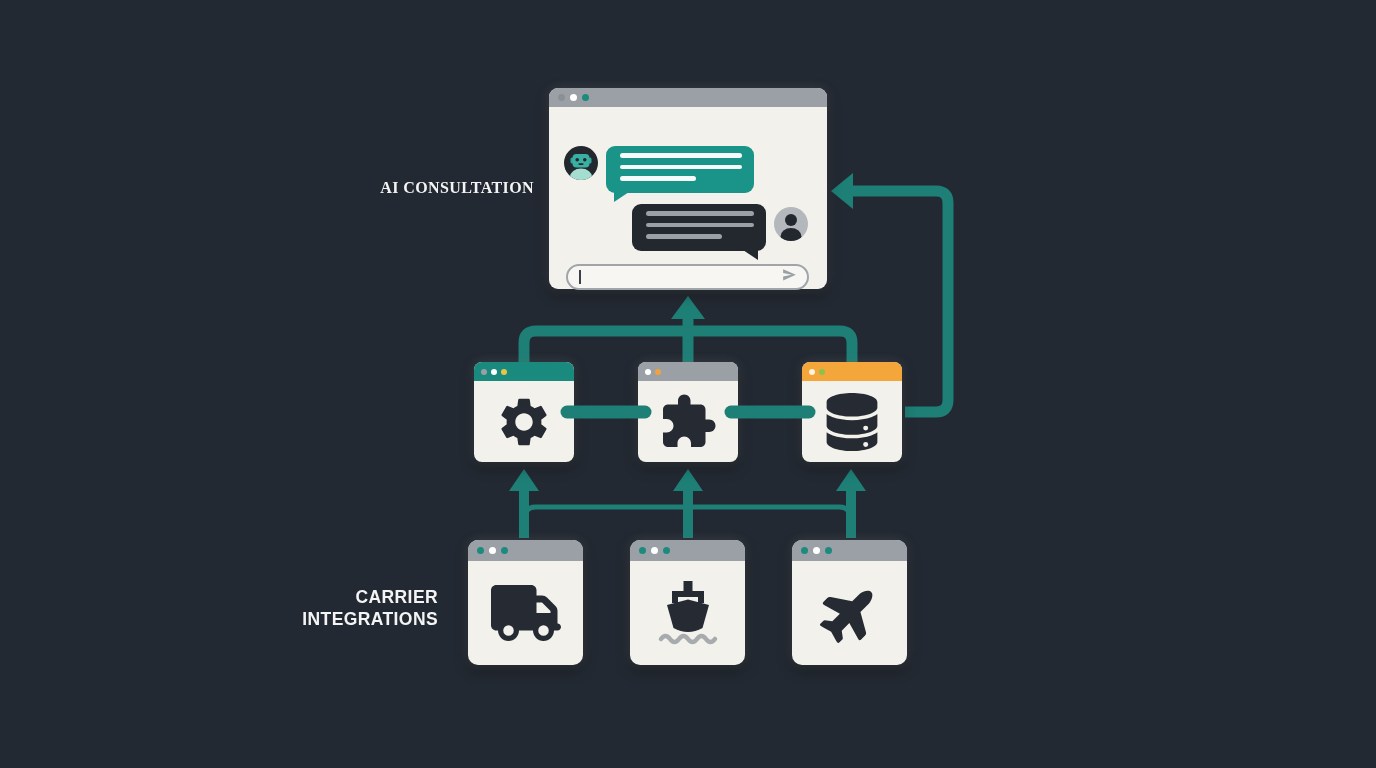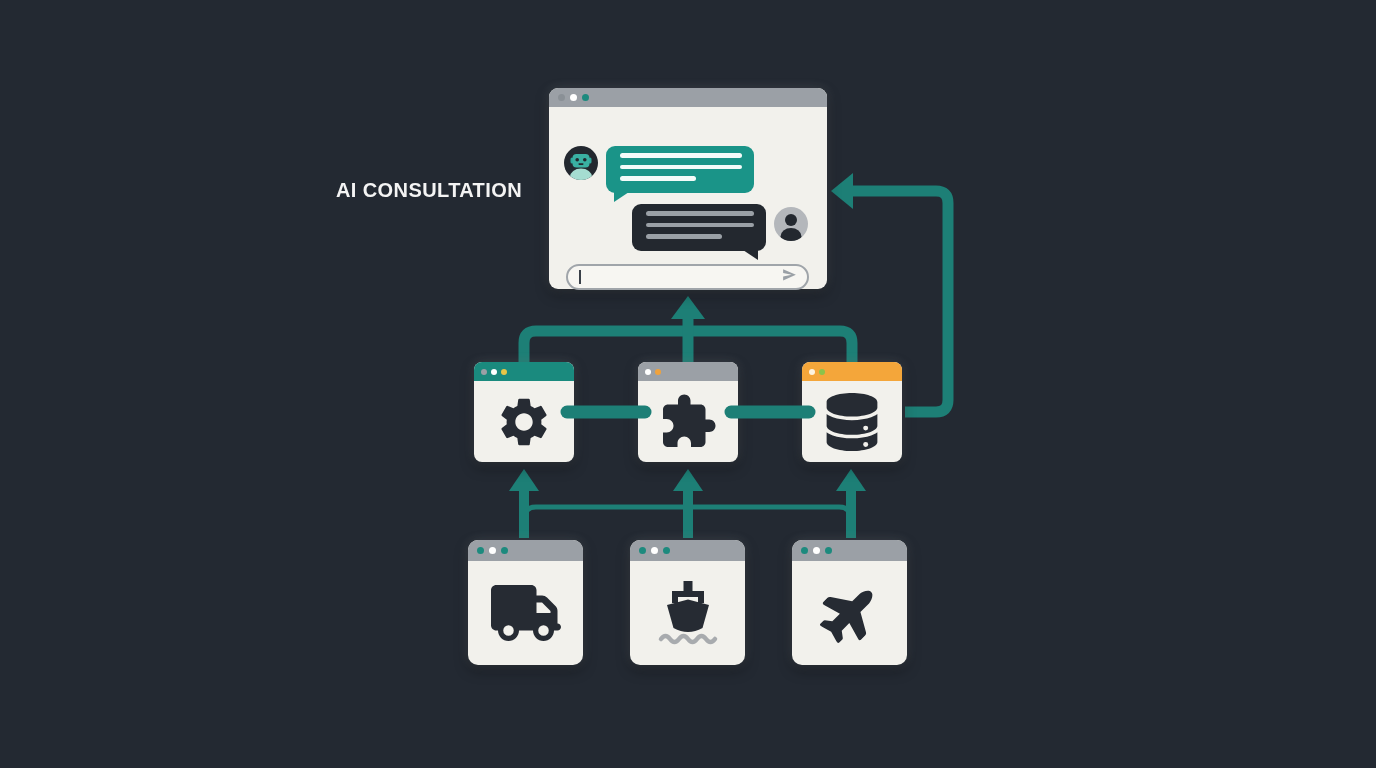--- a/index.html
+++ b/index.html
@@ -7,21 +7,21 @@
   body { font-family:"Liberation Sans", sans-serif; background:#232932; }
 
   .canvas { position:relative; width:1376px; height:768px; background:#232932; }
 
   svg.connectors { position:absolute; left:0; top:0; width:1376px; height:768px; z-index:1; }
   svg.links-overlay { position:absolute; left:0; top:0; width:1376px; height:768px; z-index:3; pointer-events:none; }
 
   
   .row-label { position:absolute; color:#f4f4f4; font-weight:700; text-align:right;
                letter-spacing:.4px; z-index:2; }
-  .label-top    { left:240px; top:179px; width:282px; font-size:20px; white-space:nowrap; }
+  .label-top    { left:252px; top:179px; width:282px; font-size:16px; white-space:nowrap;font-family:Liberation Serif, serif; }
   .label-middle { left:318px; top:390px; width:120px; font-size:17.5px; line-height:22px; }
   .label-bottom { left:288px; top:586px; width:150px; font-size:17.5px; line-height:22px; }
 
   
   .window { position:absolute; background:#f2f1ec; border-radius:10px; z-index:2;
             box-shadow:0 0 12px rgba(235,240,238,.14), 0 5px 14px rgba(0,0,0,.38); }
   .titlebar { display:flex; align-items:center; gap:5px; padding-left:9px;
               border-radius:10px 10px 0 0; background:#9ba0a6; }
   .dot { width:7px; height:7px; border-radius:50%; flex:0 0 auto; }
 
@@ -94,20 +94,21 @@
     <g fill="#1d7f76">
       <polygon points="688,296 671,319 705,319"></polygon>
       <polygon points="831,191 853,173 853,209"></polygon>
       <polygon points="524,469 509,491 539,491"></polygon>
       <polygon points="688,469 673,491 703,491"></polygon>
       <polygon points="851,469 836,491 866,491"></polygon>
     </g>
   </svg>
 
   <div class="row-label label-top">AI CONSULTATION</div>
+  <div class="row-label label-bottom">CARRIER INTEGRATIONS</div>
 
   <div class="window chat-window">
     <div class="titlebar" style="background: rgb(155, 160, 166);">
       <span class="dot" style="background: rgb(138, 144, 150);"></span>
       <span class="dot" style="background: rgb(255, 255, 255);"></span>
       <span class="dot" style="background: rgb(29, 138, 126);"></span>
     </div>
     <div class="chat-body">
 
       <span class="avatar bot-avatar">

